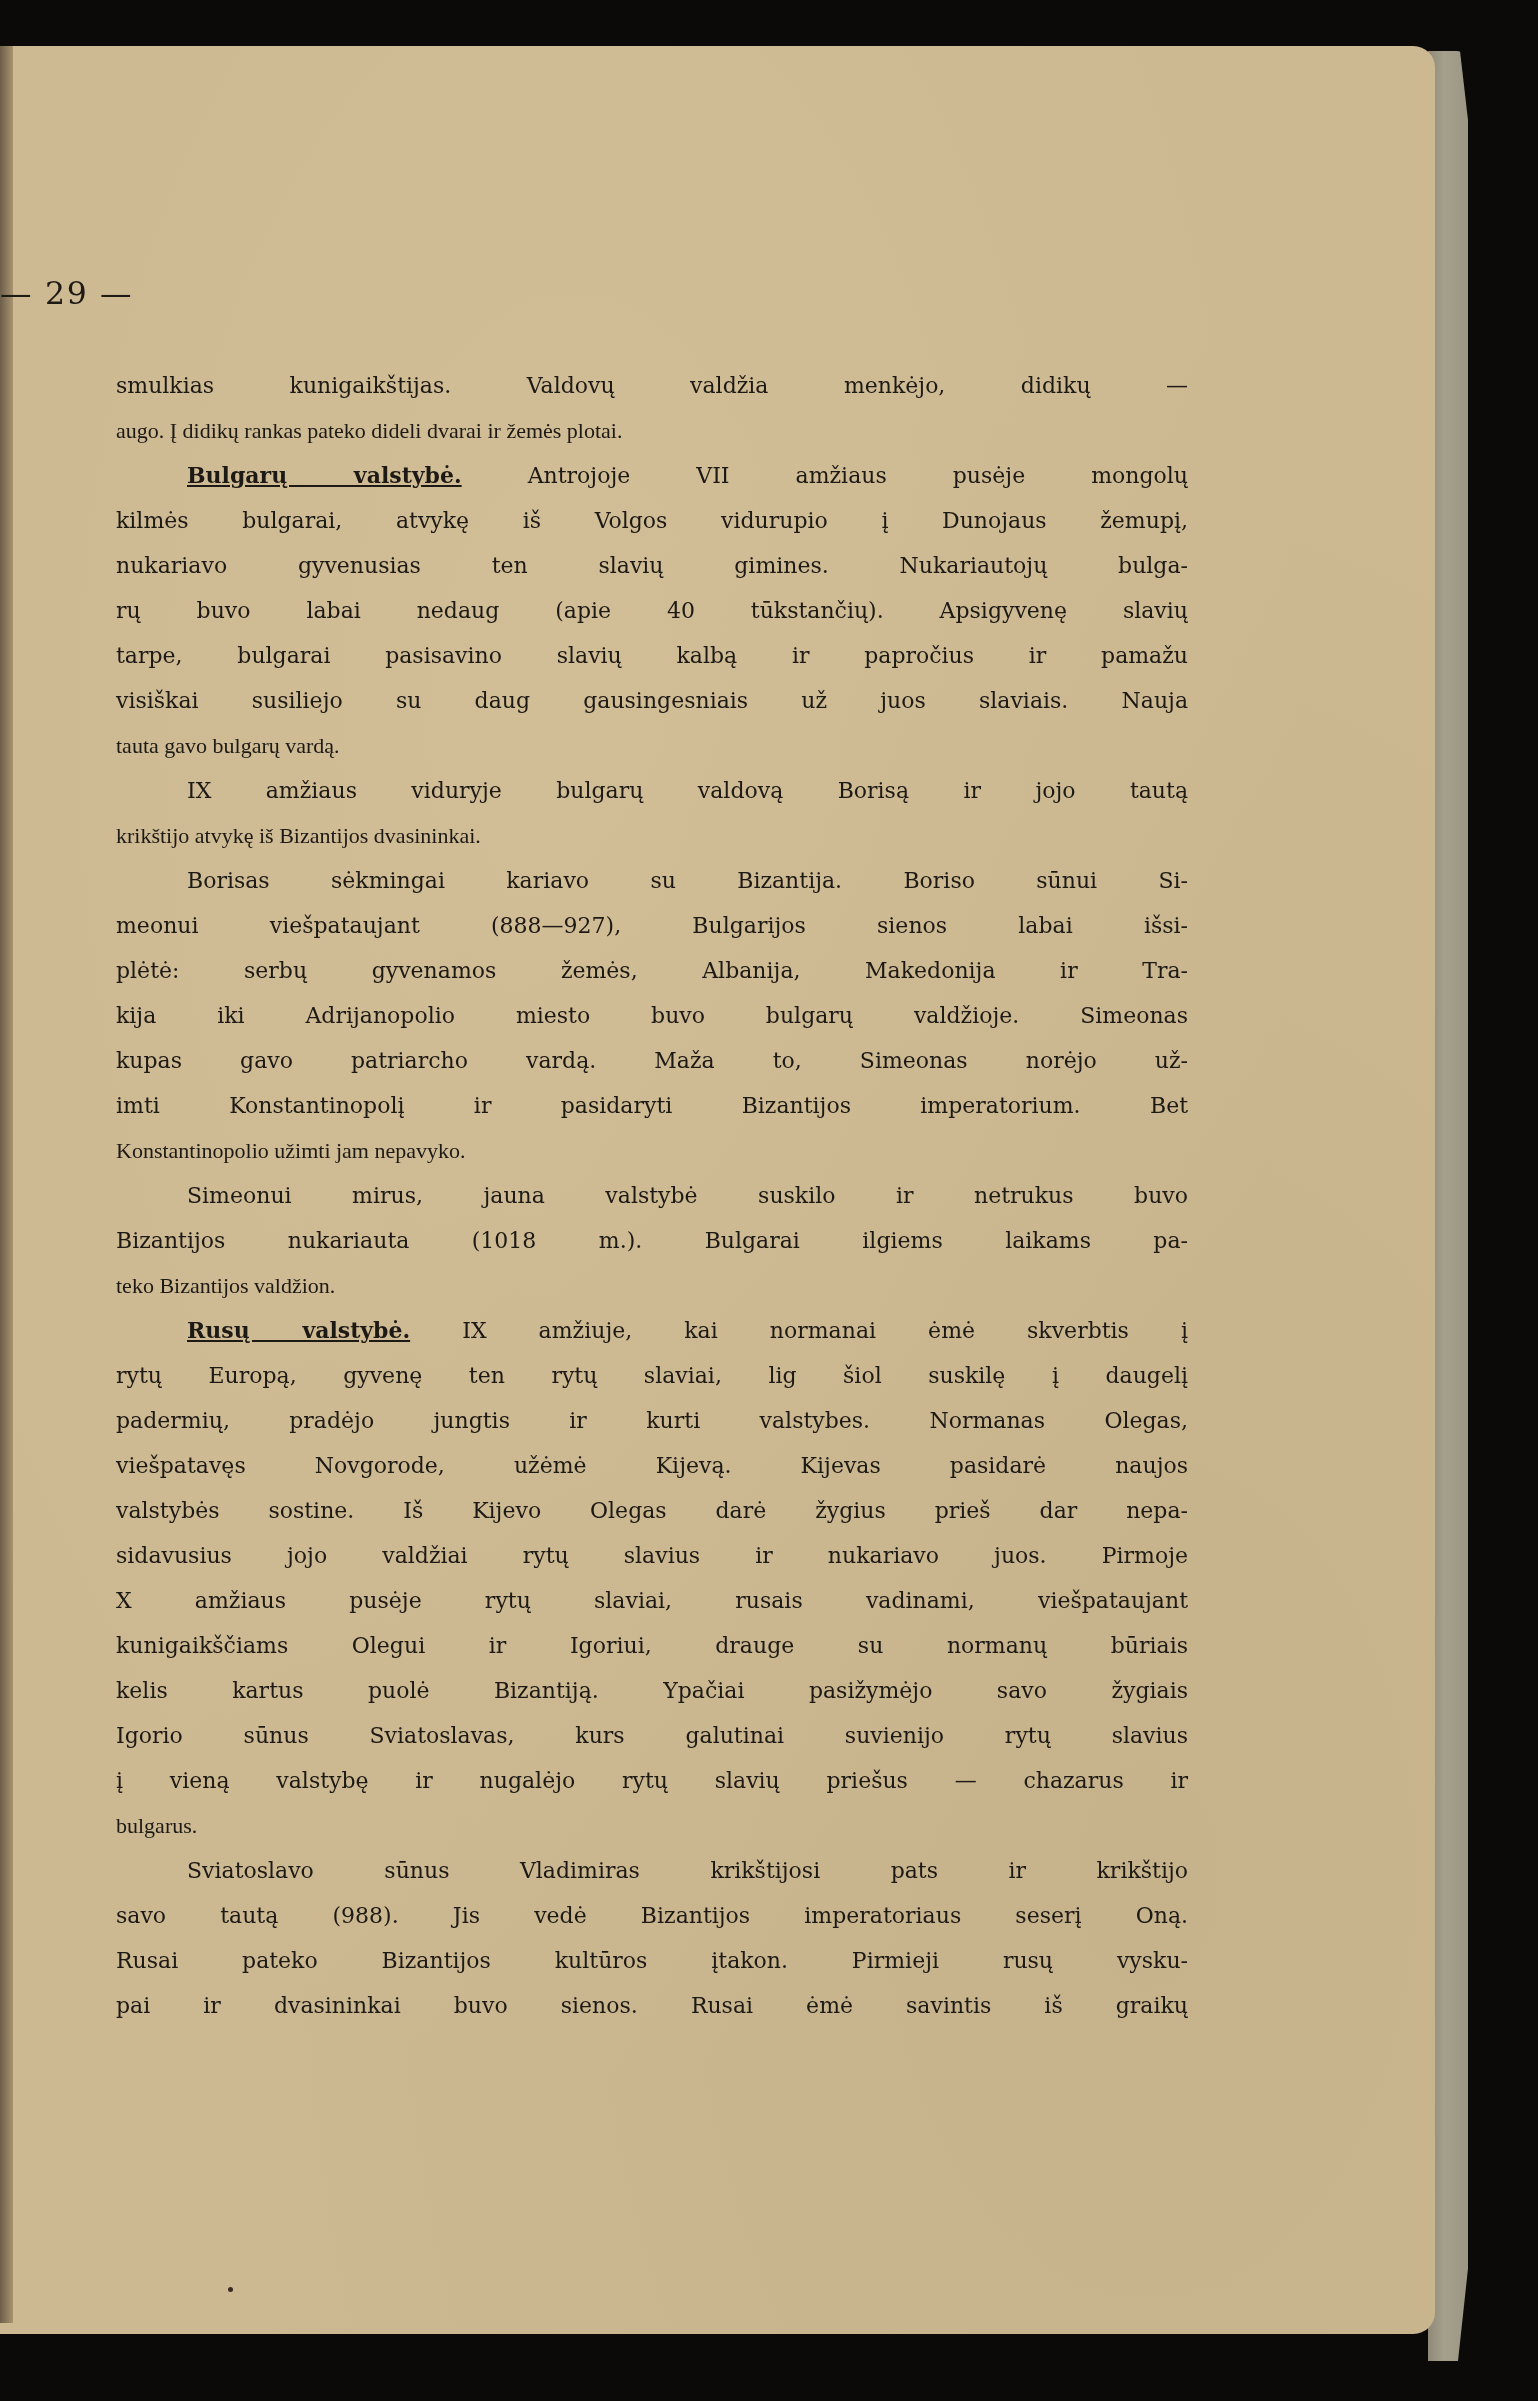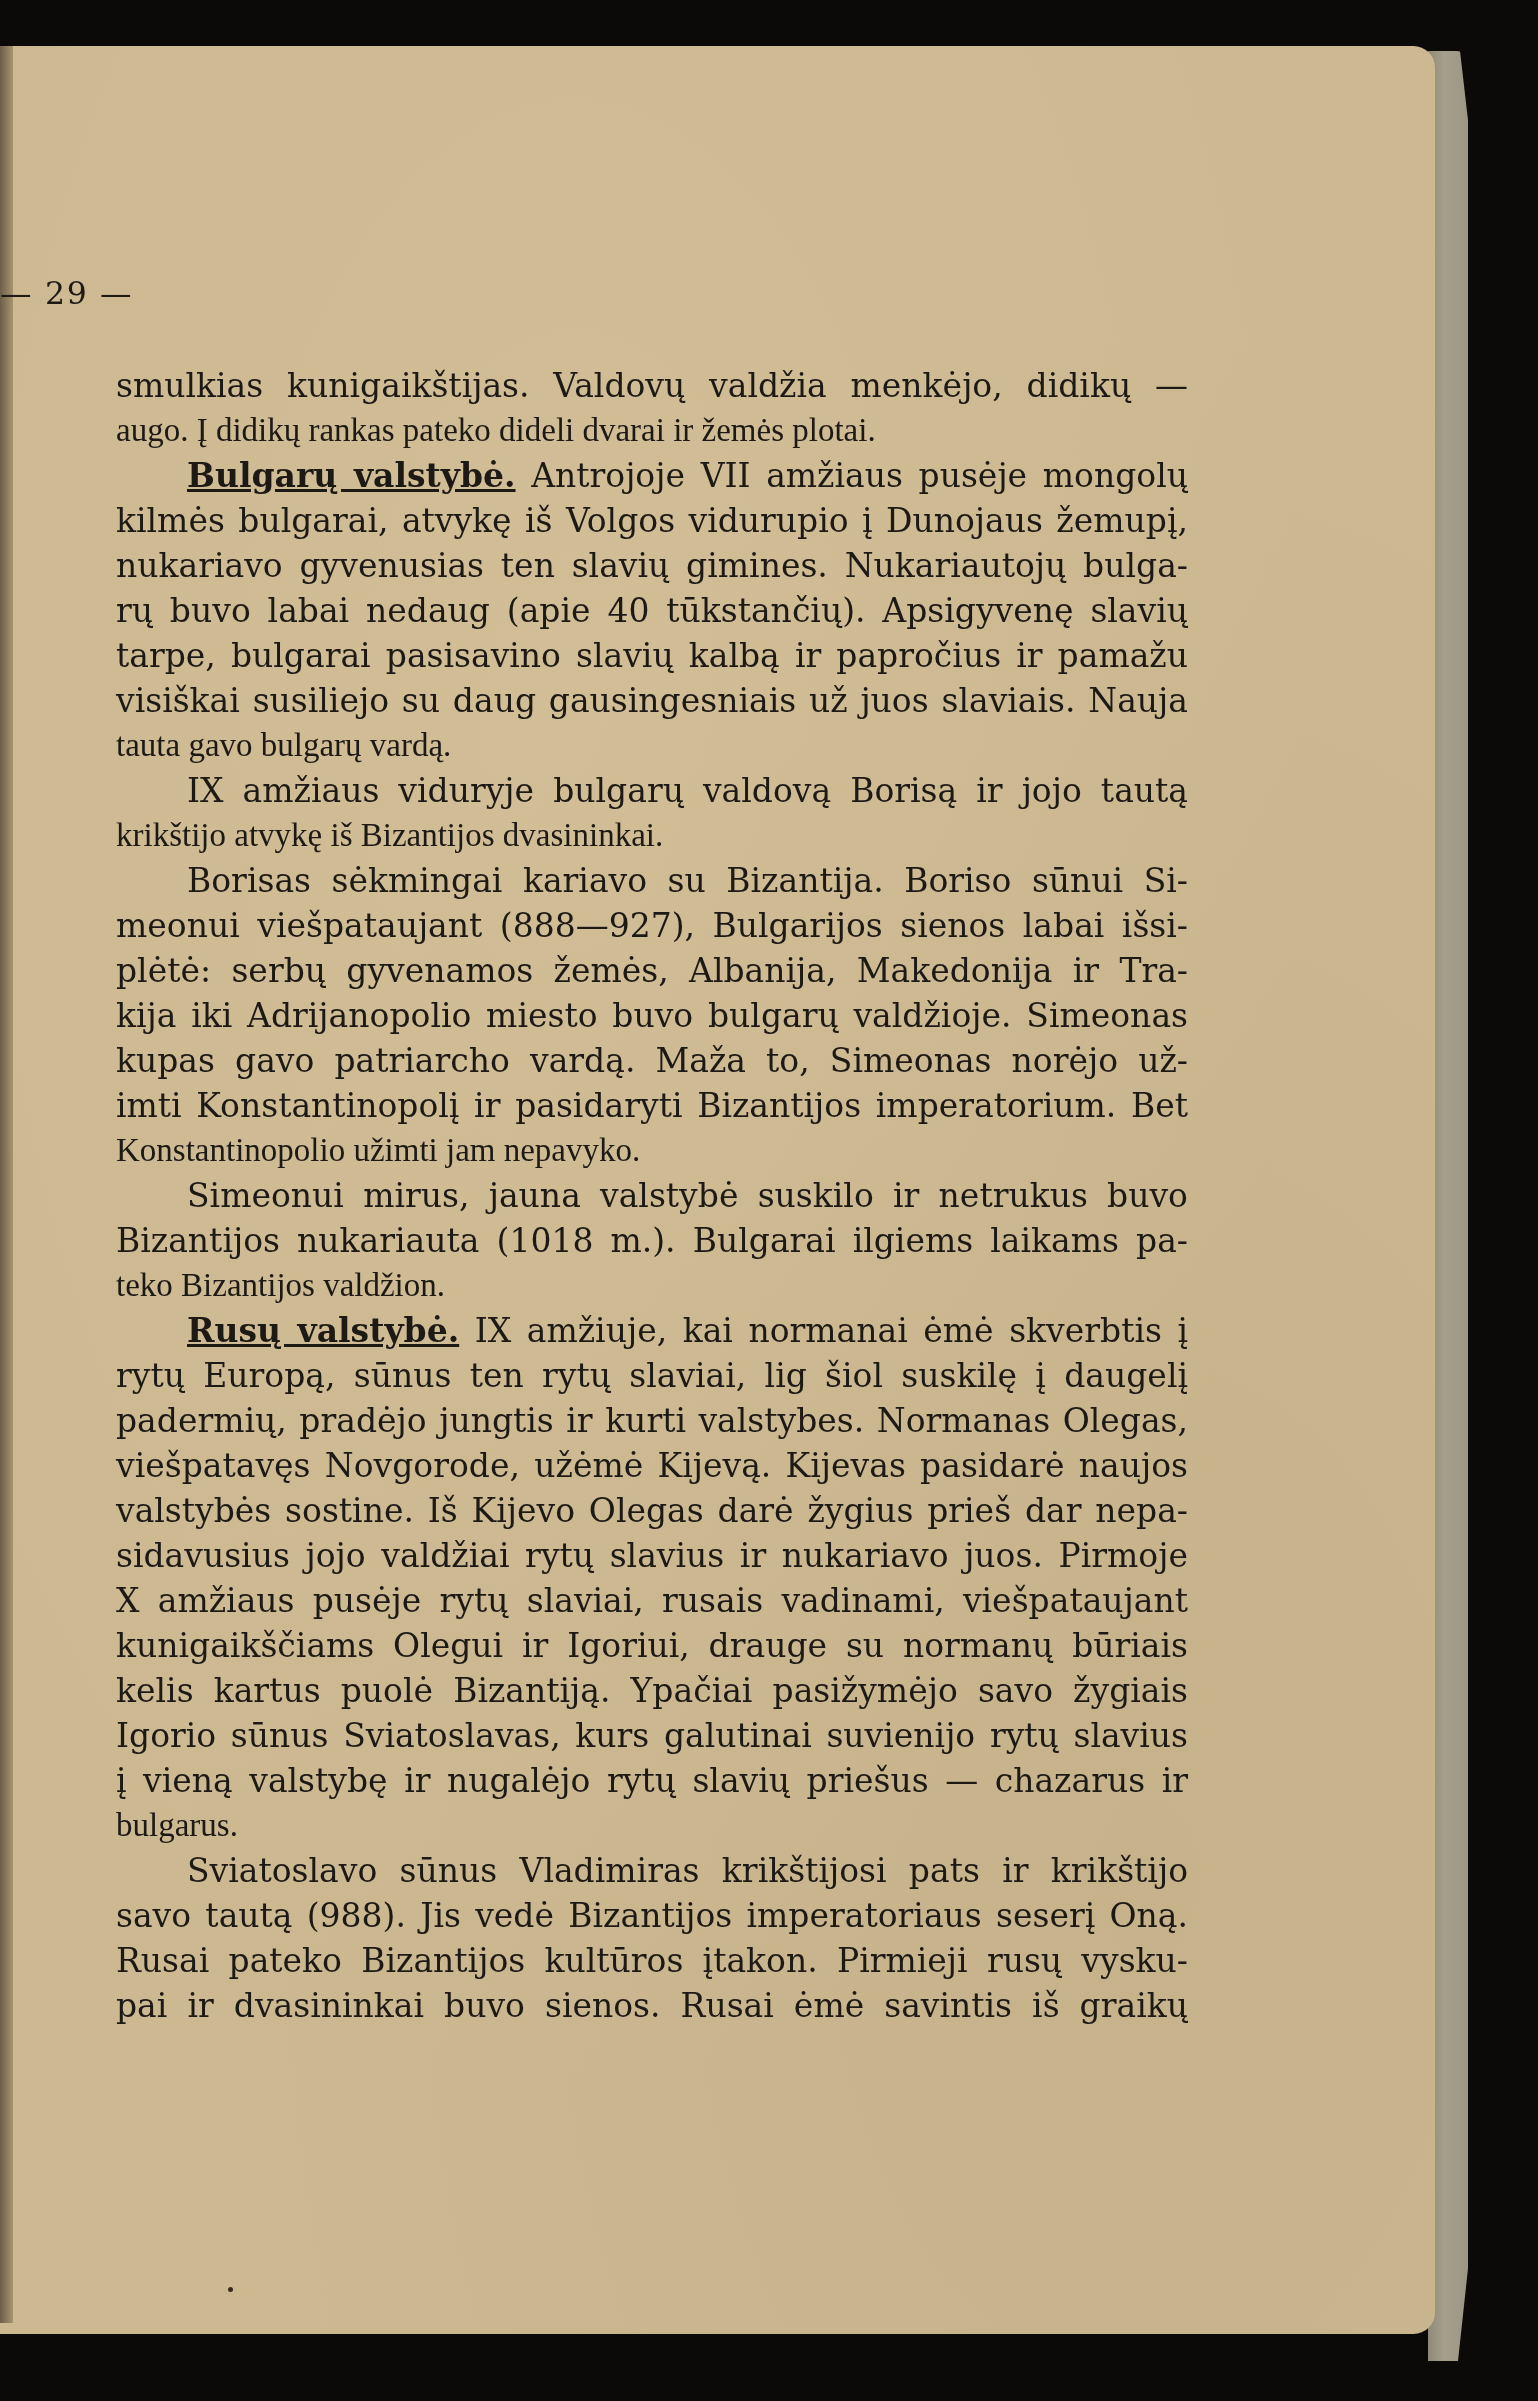--- a/index.html
+++ b/index.html
@@ -26,21 +26,21 @@
   .binding {
     position: absolute; left: 0; top: 46px; width: 13.3px; height: 2277px;
     background: linear-gradient(90deg, #6d5e48, #a8946f);
   }
   .page-number {
     position: absolute; left: 0; width: 1302px; top: 275px;
     text-align: left; font-size: 31.5px; color: #1e1a16; letter-spacing: 1.7px;
   }
   .text {
     position: absolute; left: 116px; top: 363px; width: 1072px;
-    color: #1d1915; font-size: 33px; line-height: 45px;
+    color: #1d1915; font-size: 22px; line-height: 45px;
   }
   .line {
     display: block; white-space: nowrap; text-align: justify; text-align-last: justify;
     height: 45px; overflow: visible;
   }
   .line.last { text-align-last: left; font-family: Liberation Serif, serif; }
   .line.indent { padding-left: 71px; }
   .bold { font-weight: bold; text-decoration: underline; }
   .speck { position: absolute; width: 5px; height: 5px; background: #3a2a22; border-radius: 50%; }
 </style>
@@ -70,21 +70,21 @@
     <span class="line"><span>meonui viešpataujant (888—927), Bulgarijos sienos labai išsi-</span></span>
     <span class="line"><span>plėtė: serbų gyvenamos žemės, Albanija, Makedonija ir Tra-</span></span>
     <span class="line"><span>kija iki Adrijanopolio miesto buvo bulgarų valdžioje. Simeonas</span></span>
     <span class="line"><span>kupas gavo patriarcho vardą. Maža to, Simeonas norėjo už-</span></span>
     <span class="line"><span>imti Konstantinopolį ir pasidaryti Bizantijos imperatorium. Bet</span></span>
     <span class="line last"><span>Konstantinopolio užimti jam nepavyko.</span></span>
     <span class="line indent"><span>Simeonui mirus, jauna valstybė suskilo ir netrukus buvo</span></span>
     <span class="line"><span>Bizantijos nukariauta (1018 m.). Bulgarai ilgiems laikams pa-</span></span>
     <span class="line last"><span>teko Bizantijos valdžion.</span></span>
     <span class="line indent"><span class="bold">Rusų valstybė.</span><span> IX amžiuje, kai normanai ėmė skverbtis į</span></span>
-    <span class="line"><span>rytų Europą, sūnus ten rytų slaviai, lig šiol suskilę į daugelį</span></span>
+    <span class="line"><span>rytų Europą, gyvenę ten rytų slaviai, lig šiol suskilę į daugelį</span></span>
     <span class="line"><span>padermių, pradėjo jungtis ir kurti valstybes. Normanas Olegas,</span></span>
     <span class="line"><span>viešpatavęs Novgorode, užėmė Kijevą. Kijevas pasidarė naujos</span></span>
     <span class="line"><span>valstybės sostine. Iš Kijevo Olegas darė žygius prieš dar nepa-</span></span>
     <span class="line"><span>sidavusius jojo valdžiai rytų slavius ir nukariavo juos. Pirmoje</span></span>
     <span class="line"><span>X amžiaus pusėje rytų slaviai, rusais vadinami, viešpataujant</span></span>
     <span class="line"><span>kunigaikščiams Olegui ir Igoriui, drauge su normanų būriais</span></span>
     <span class="line"><span>kelis kartus puolė Bizantiją. Ypačiai pasižymėjo savo žygiais</span></span>
     <span class="line"><span>Igorio sūnus Sviatoslavas, kurs galutinai suvienijo rytų slavius</span></span>
     <span class="line"><span>į vieną valstybę ir nugalėjo rytų slavių priešus — chazarus ir</span></span>
     <span class="line last"><span>bulgarus.</span></span>

